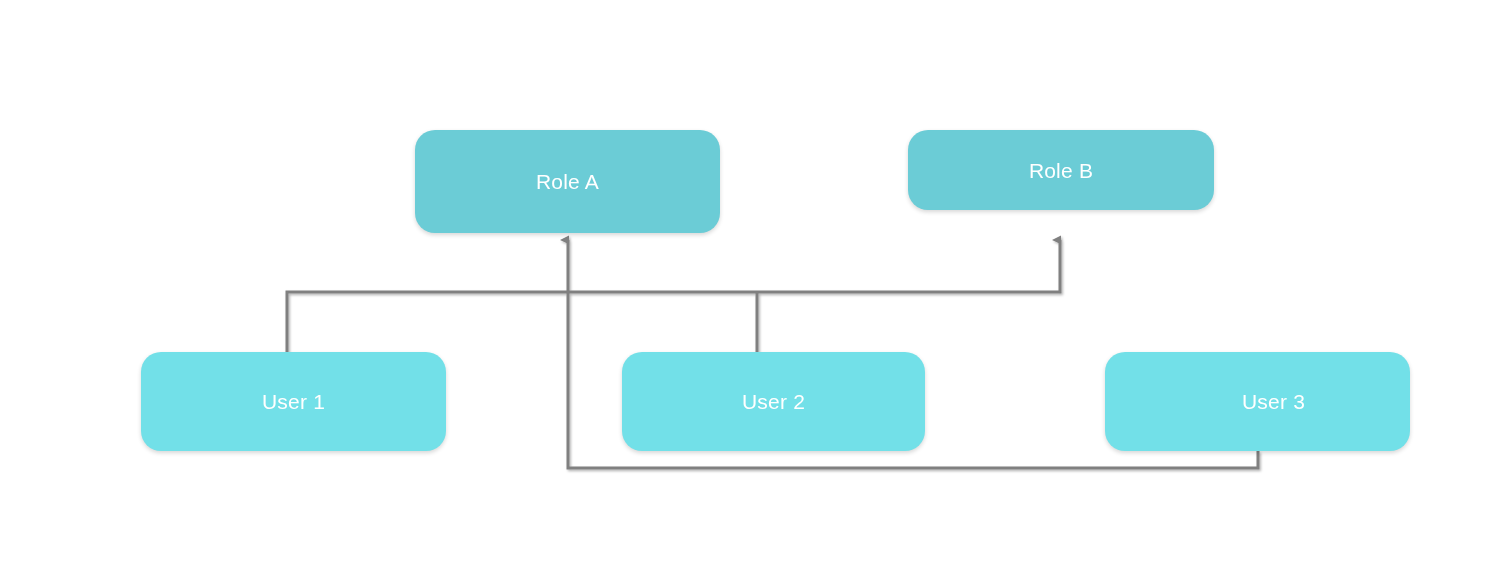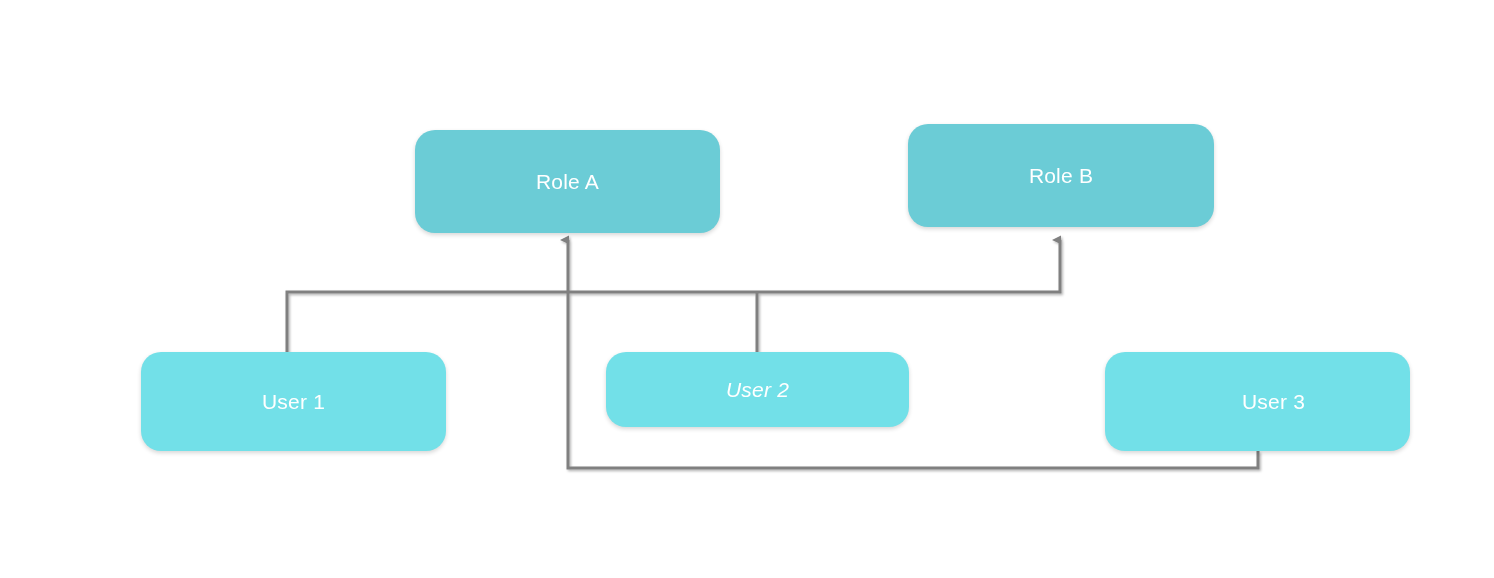--- a/index.html
+++ b/index.html
@@ -66,29 +66,29 @@
       <polyline id="edge-user1-roleb" fill="none" stroke="#808080" stroke-width="3" stroke-linecap="butt" stroke-linejoin="miter" marker-end="url(#arrowhead)" points="287,352 287,292 1060,292 1060,240"></polyline>
       <polyline id="edge-user2-roleb" fill="none" stroke="#808080" stroke-width="3" stroke-linecap="butt" stroke-linejoin="miter" points="757,352 757,292"></polyline>
       <polyline id="edge-user3-rolea" fill="none" stroke="#808080" stroke-width="3" stroke-linecap="butt" stroke-linejoin="miter" marker-end="url(#arrowhead)" points="1258,451 1258,468 568,468 568,240"></polyline>
     </g>
   </svg>
 
   <div class="node role-node" id="node-role-a" style="left:415px; top:130px; width:305px; height:103px;">
     <span class="node-label">Role A</span>
   </div>
 
-  <div class="node role-node" id="node-role-b" style="left:908px; top:124px; width:306px; height:103px;">
+  <div class="node role-node" id="node-role-b" style="left:908px; top:130px; width:306px; height:80px;">
     <span class="node-label">Role B</span>
   </div>
 
   <div class="node user-node" id="node-user-1" style="left:141px; top:352px; width:305px; height:99px;">
     <span class="node-label">User 1</span>
   </div>
 
-  <div class="node user-node" id="node-user-2" style="left:606px; top:352px; width:303px; height:75px;font-style:italic;">
+  <div class="node user-node" id="node-user-2" style="left:622px; top:352px; width:303px; height:99px;">
     <span class="node-label">User 2</span>
   </div>
 
   <div class="node user-node" id="node-user-3" style="left:1105px; top:352px; width:305px; height:99px;padding-left:32px;">
     <span class="node-label">User 3</span>
   </div>
 
 </div>
 
 </body></html>

